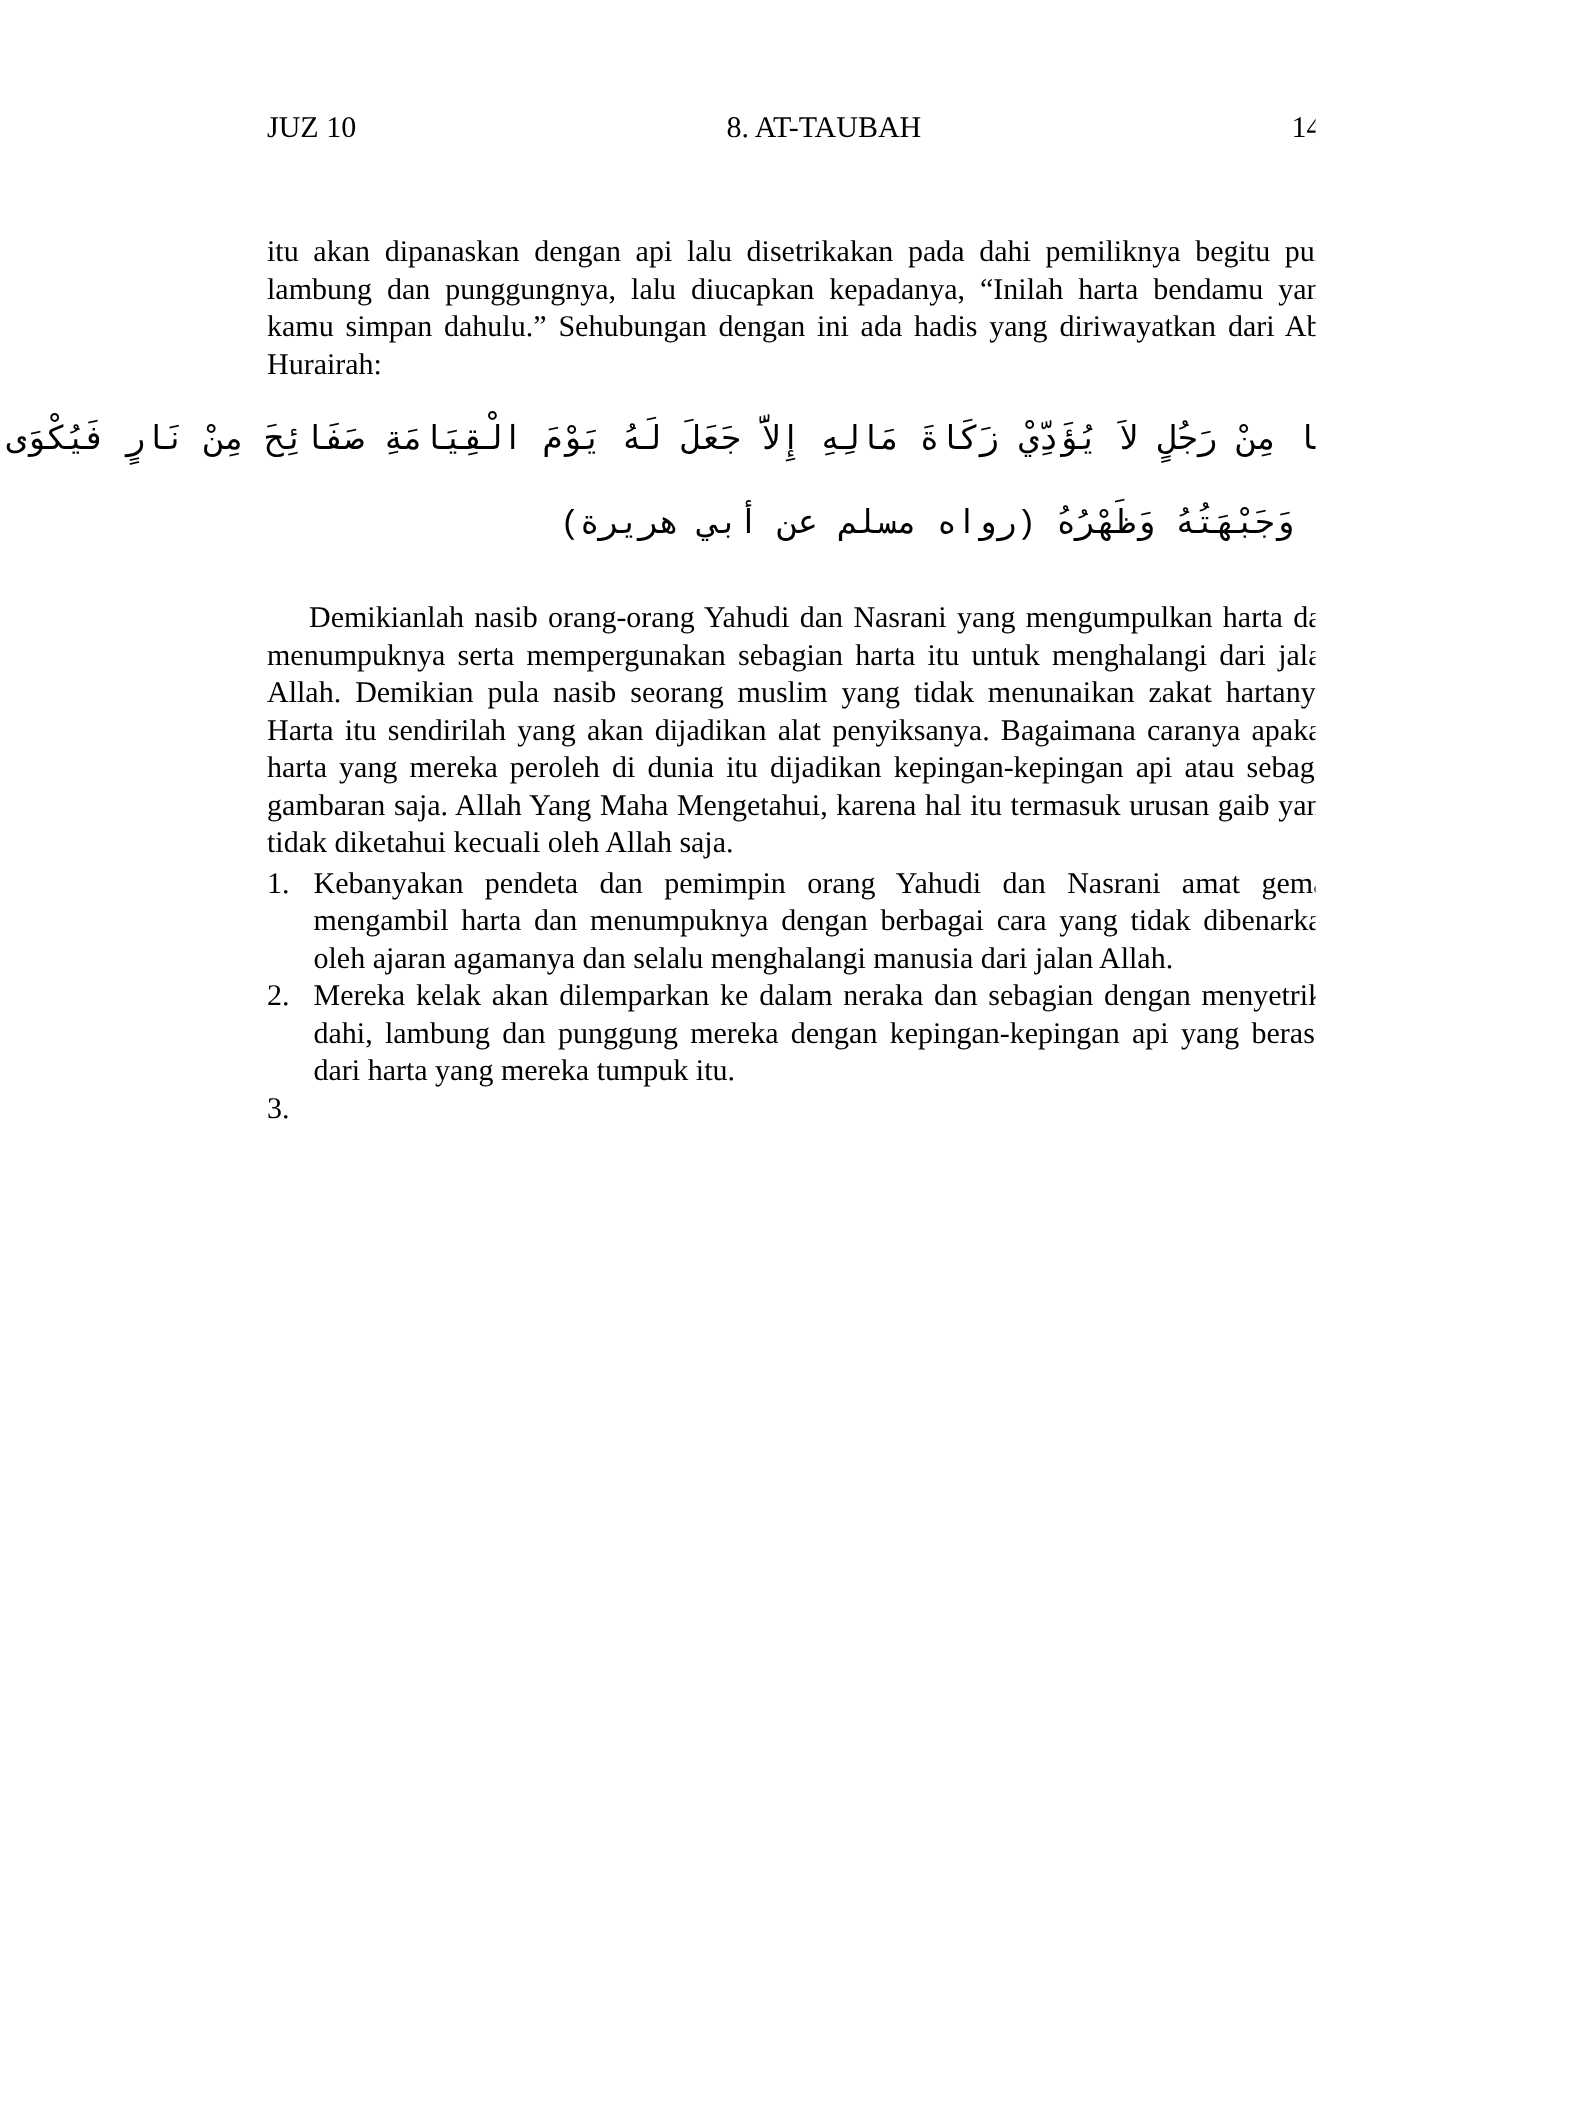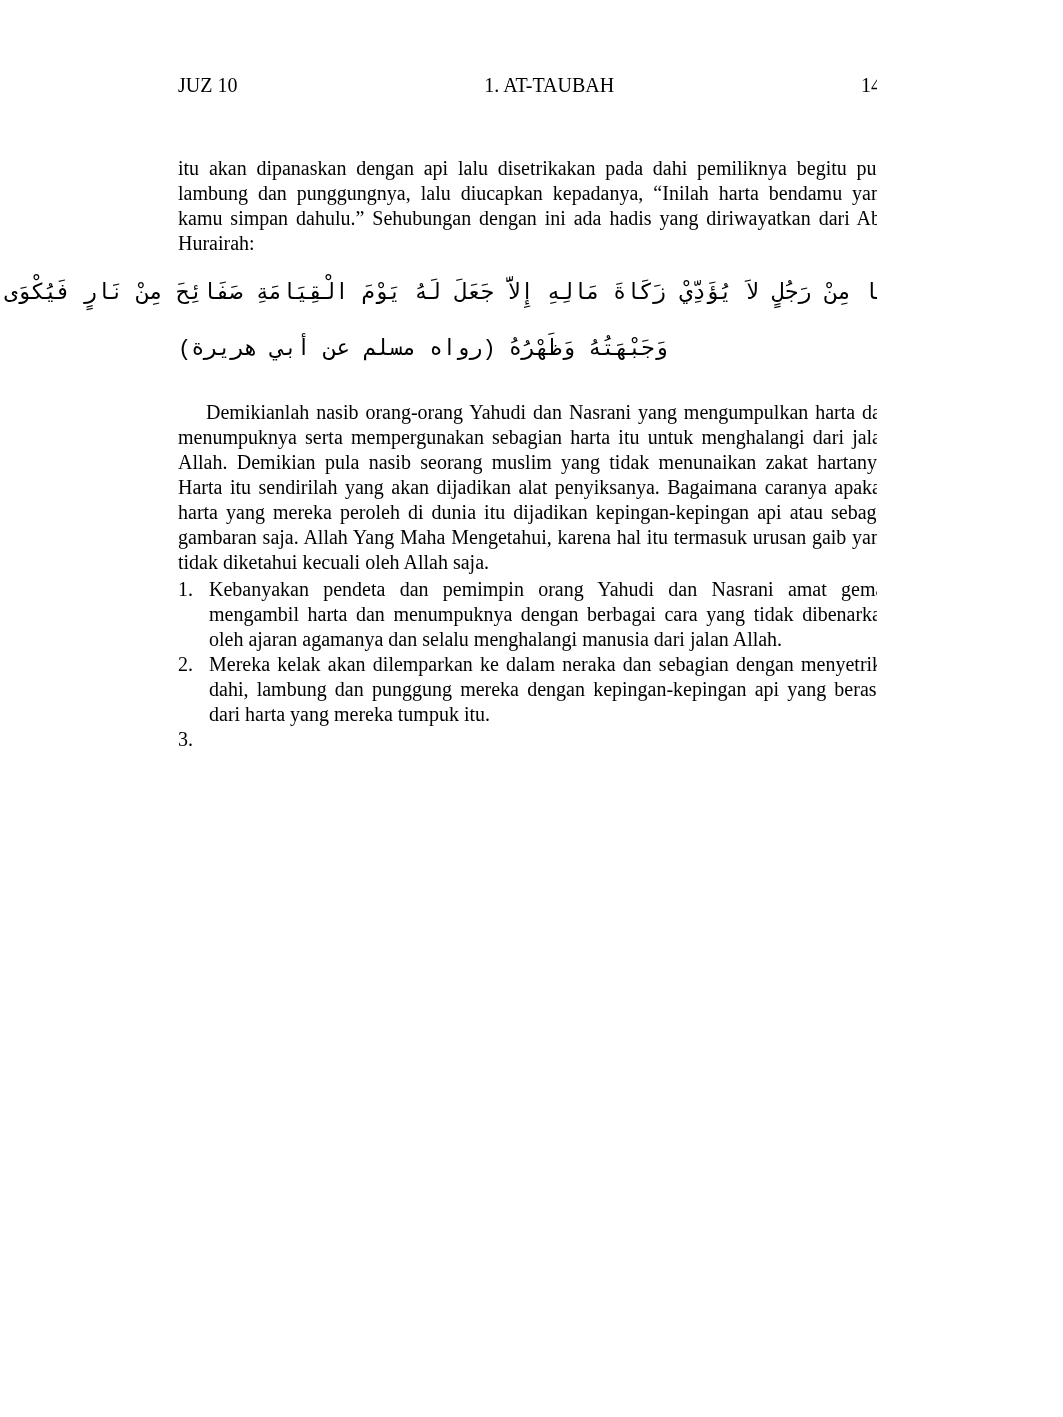--- a/index.html
+++ b/index.html
@@ -44,21 +44,21 @@
     font-size: 22px;
     line-height: 56px;
     margin-top: 10px;
   }
   .arabic-line1 {
     text-align: justify;
     text-align-last: justify;
     white-space: nowrap;
   }
   .arabic-line2 {
-    text-align: left;
+    text-align: right;
     padding-left: 0;
     padding-right: 28px;
   }
   .translation {
     margin-top: 8px;
     text-align: justify;
     font-style: italic;
   }
   .translation .roman {
     font-style: normal;
@@ -86,21 +86,21 @@
   }
 </style>
 </head>
 <body>
 
 <div class="page">
   <div class="content">
 
     <div class="page-header">
       <span>JUZ 10</span>
-      <span>1. AT-TAUBAH</span>
+      <span>8. AT-TAUBAH</span>
       <span>141</span>
     </div>
 
     <div class="para para-first">itu akan dipanaskan dengan api lalu disetrikakan pada dahi pemiliknya begitu pula lambung dan punggungnya, lalu diucapkan kepadanya, “Inilah harta bendamu yang kamu simpan dahulu.” Sehubungan dengan ini ada hadis yang diriwayatkan dari Abu Hurairah:</div>
 
     <div class="arabic-block">
       <div class="arabic-line1">مَا مِنْ رَجُلٍ لاَ يُؤَدِّيْ زَكَاةَ مَالِهِ إِلاَّ جَعَلَ لَهُ يَوْمَ الْقِيَامَةِ صَفَائِحَ مِنْ نَارٍ فَيُكْوَى بِهَا جَنْبُهُ</div>
       <div class="arabic-line2">وَجَبْهَتُهُ وَظَهْرُهُ (رواه مسلم عن أبي هريرة)</div>
     </div>
 

